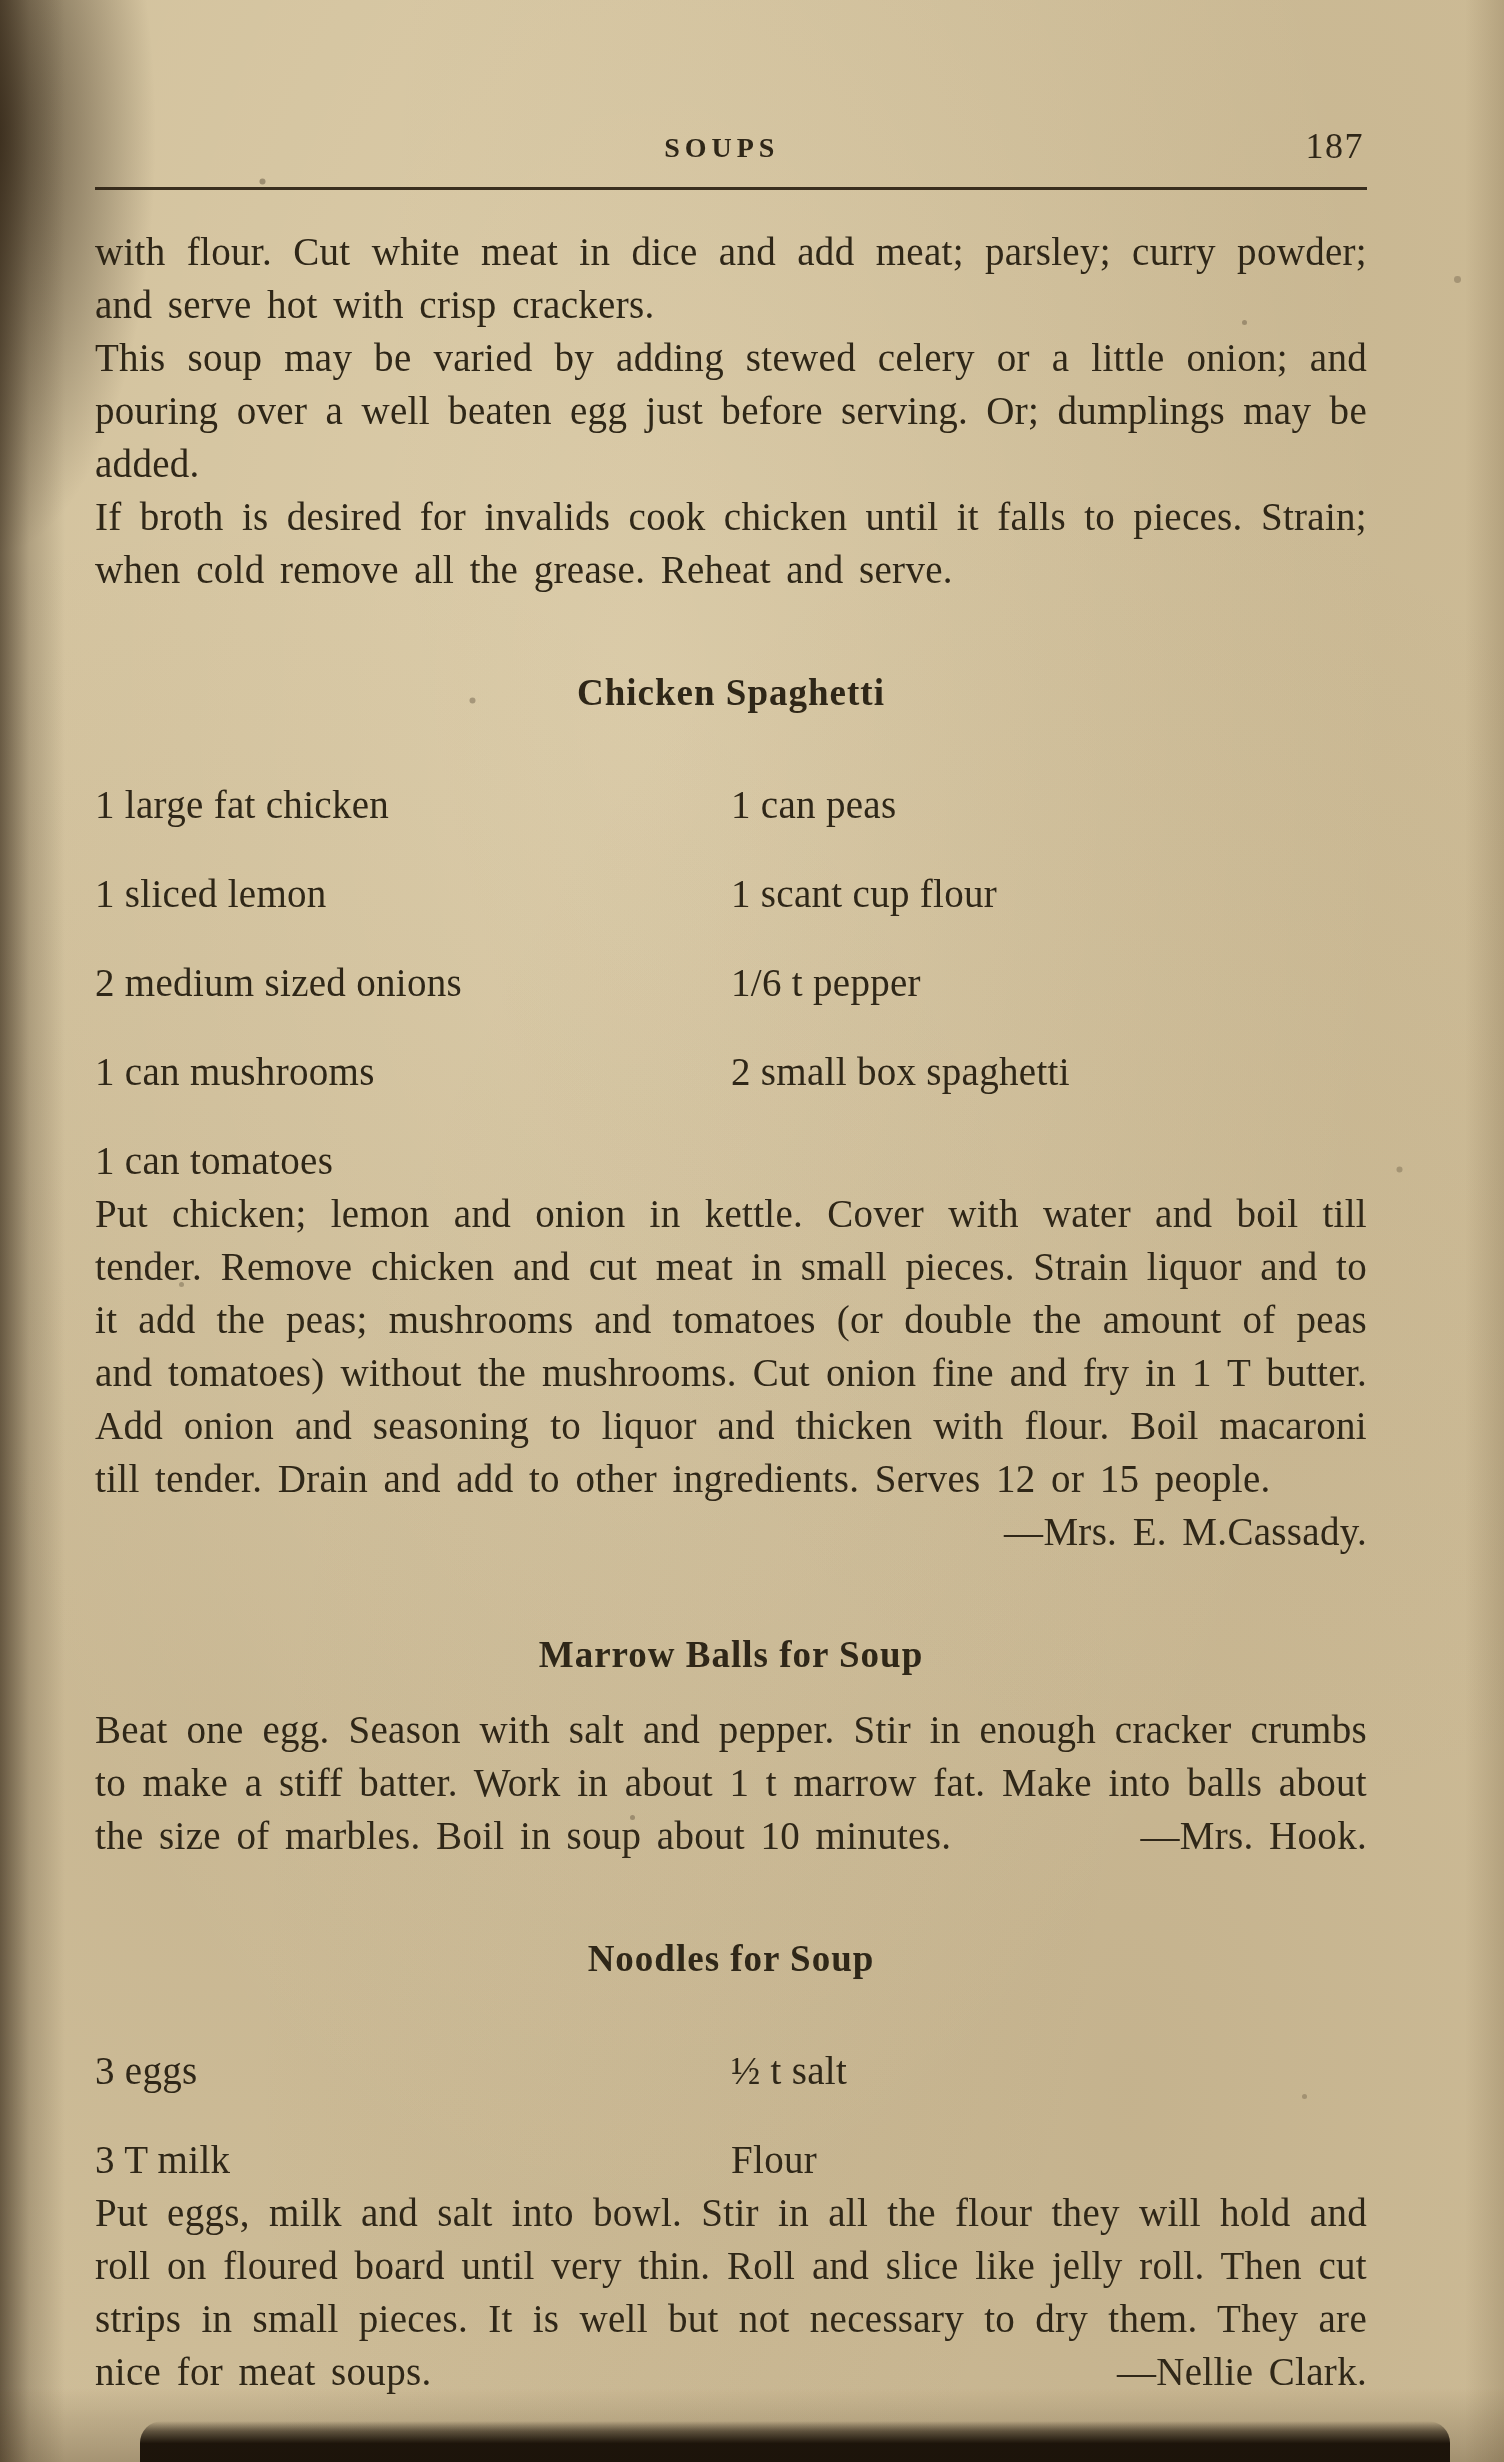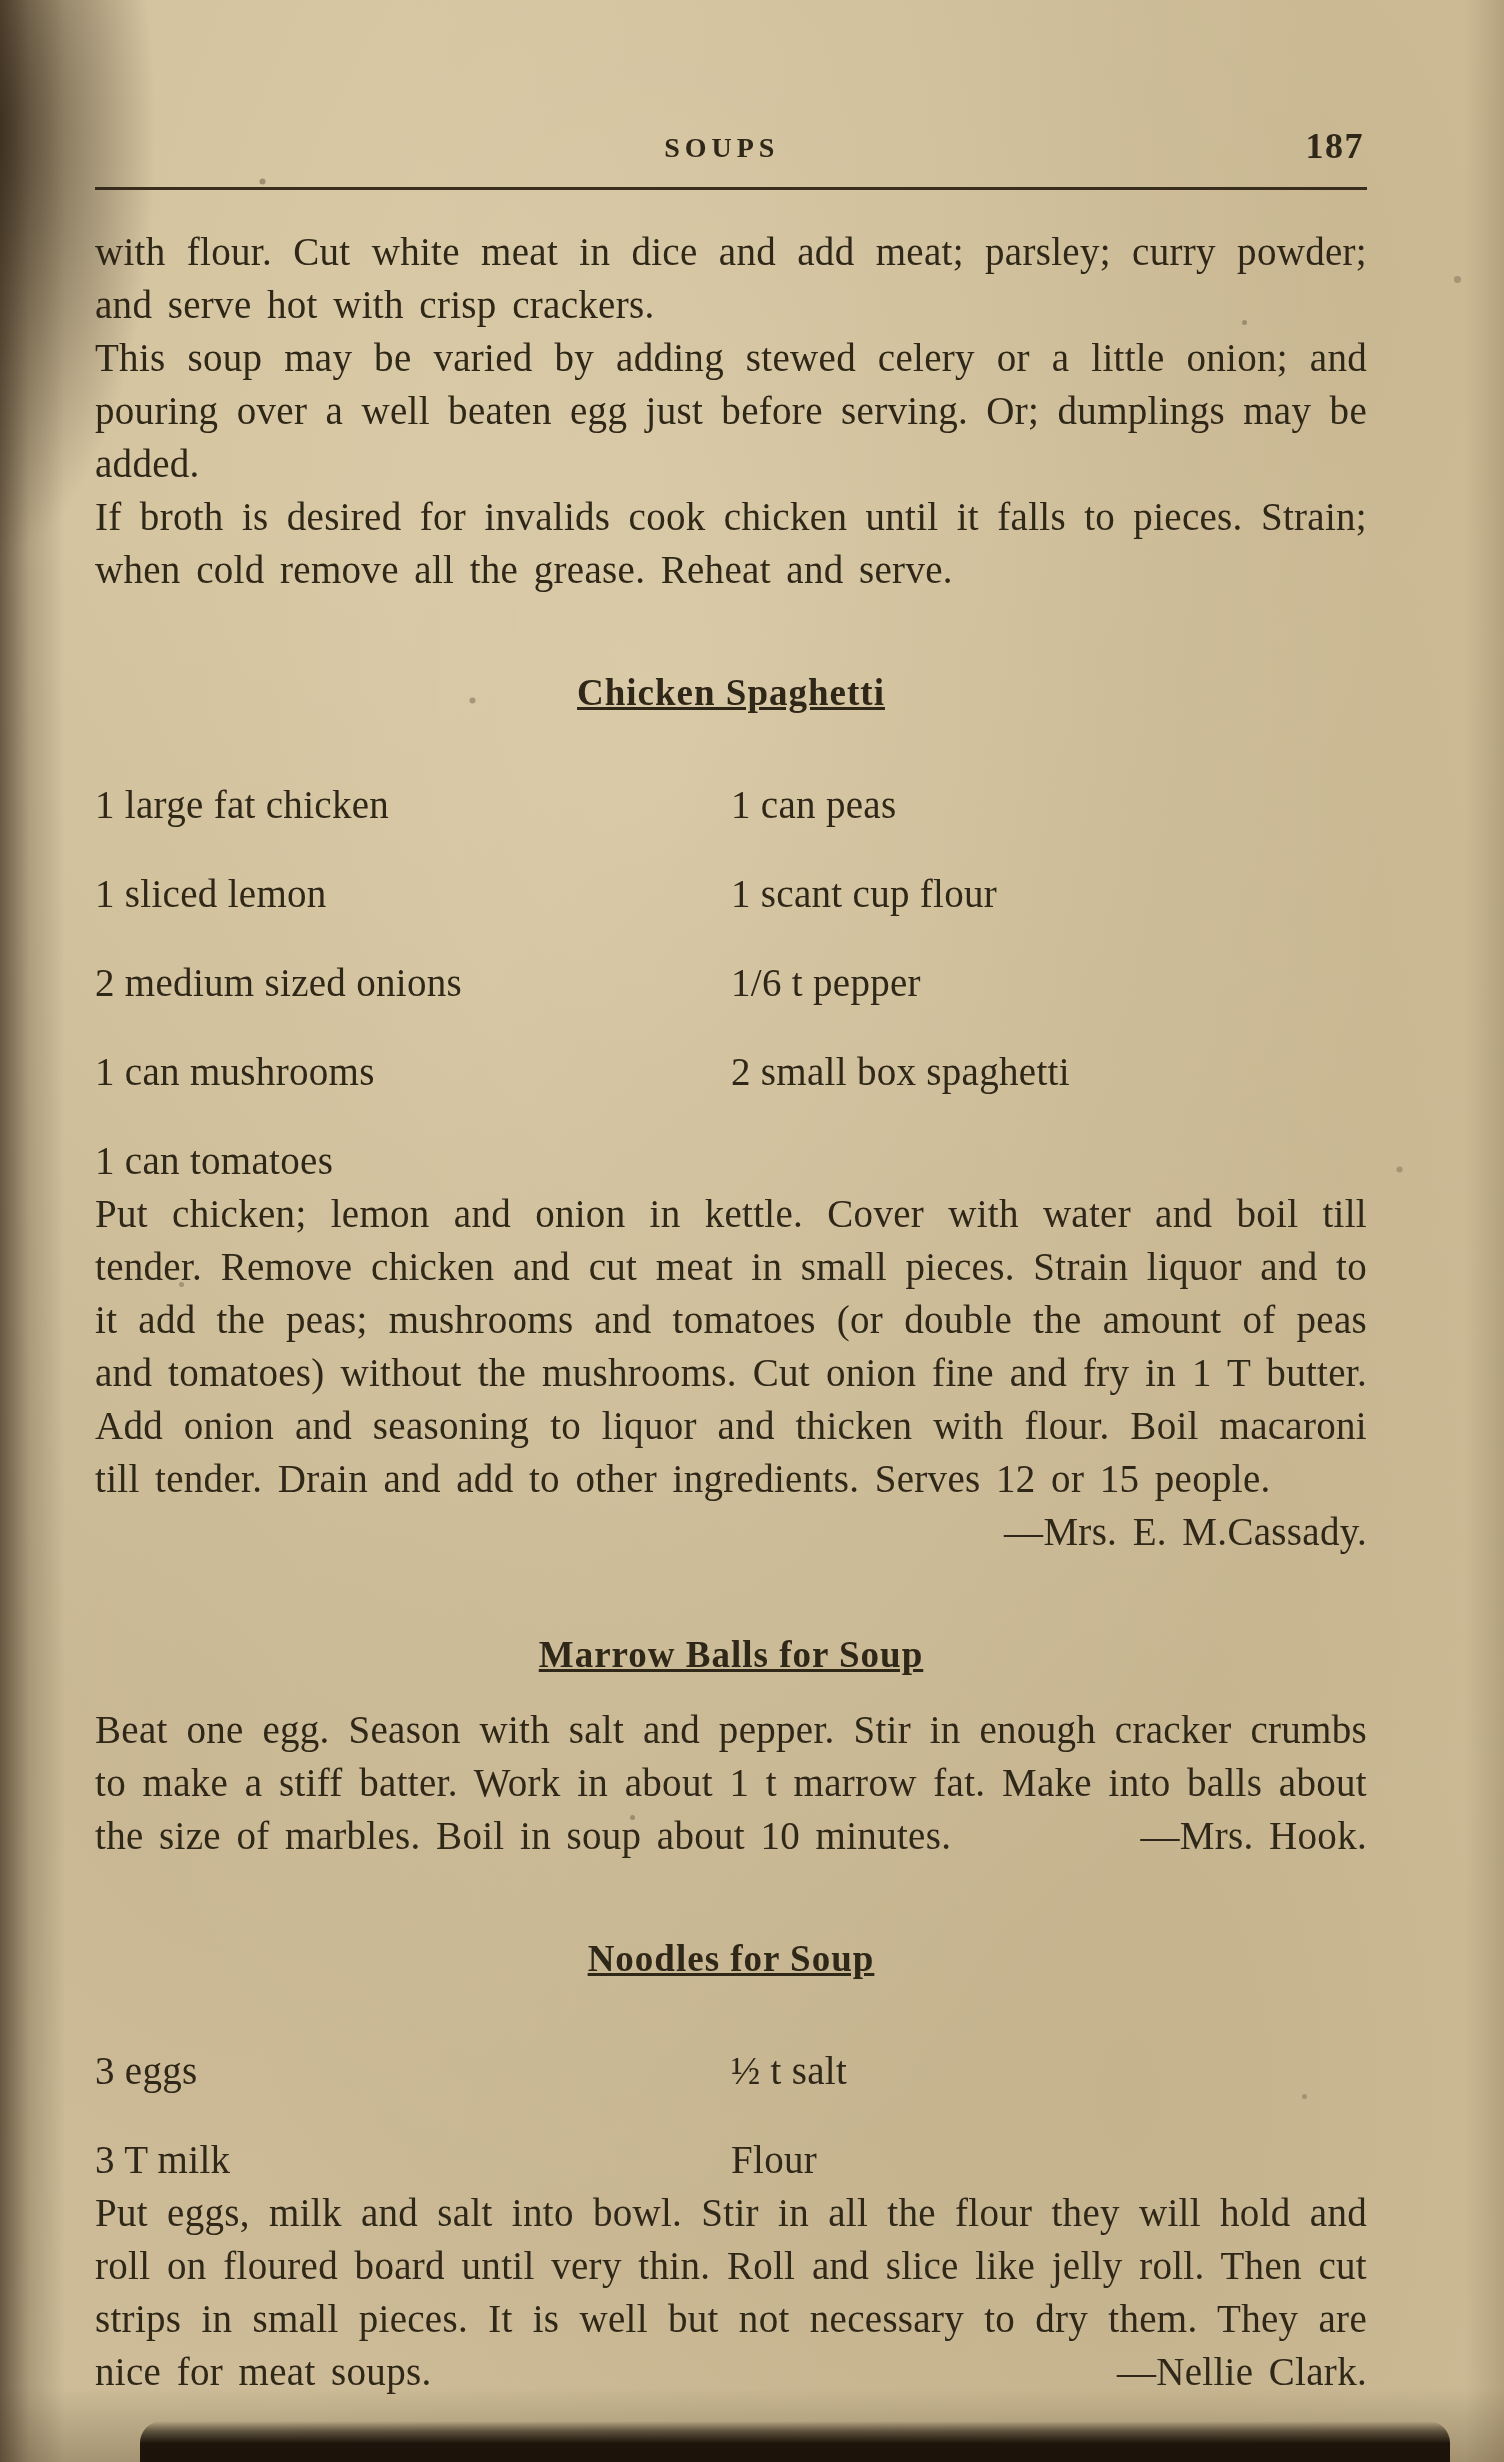--- a/index.html
+++ b/index.html
@@ -44,21 +44,20 @@
     font-weight: bold;
     font-size: 28px;
     letter-spacing: 5px;
   }
   .page-number {
     position: absolute;
     right: 3px;
     top: 0;
     font-size: 36px;
     letter-spacing: 1.5px;
-    font-weight: bold;
   }
   .rule {
     border: 0;
     border-top: 3.5px solid rgba(44,34,19,0.92);
     margin: 7px 0 0 0;
   }
 
   
   .body-text {
     font-size: 39px;
@@ -81,21 +80,20 @@
     white-space: nowrap;
   }
 
   
   .recipe-title {
     font-size: 37px;
     font-weight: bold;
     text-align: center;
     letter-spacing: 1px;
     margin: 75px 0 27.6px 0;
-    text-decoration: underline;
   }
   .ingredients {
     display: grid;
     grid-template-columns: 636px 1fr;
     font-size: 39px;
     line-height: 53px;
     letter-spacing: 0.3px;
   }
   .ing {
     white-space: nowrap;

